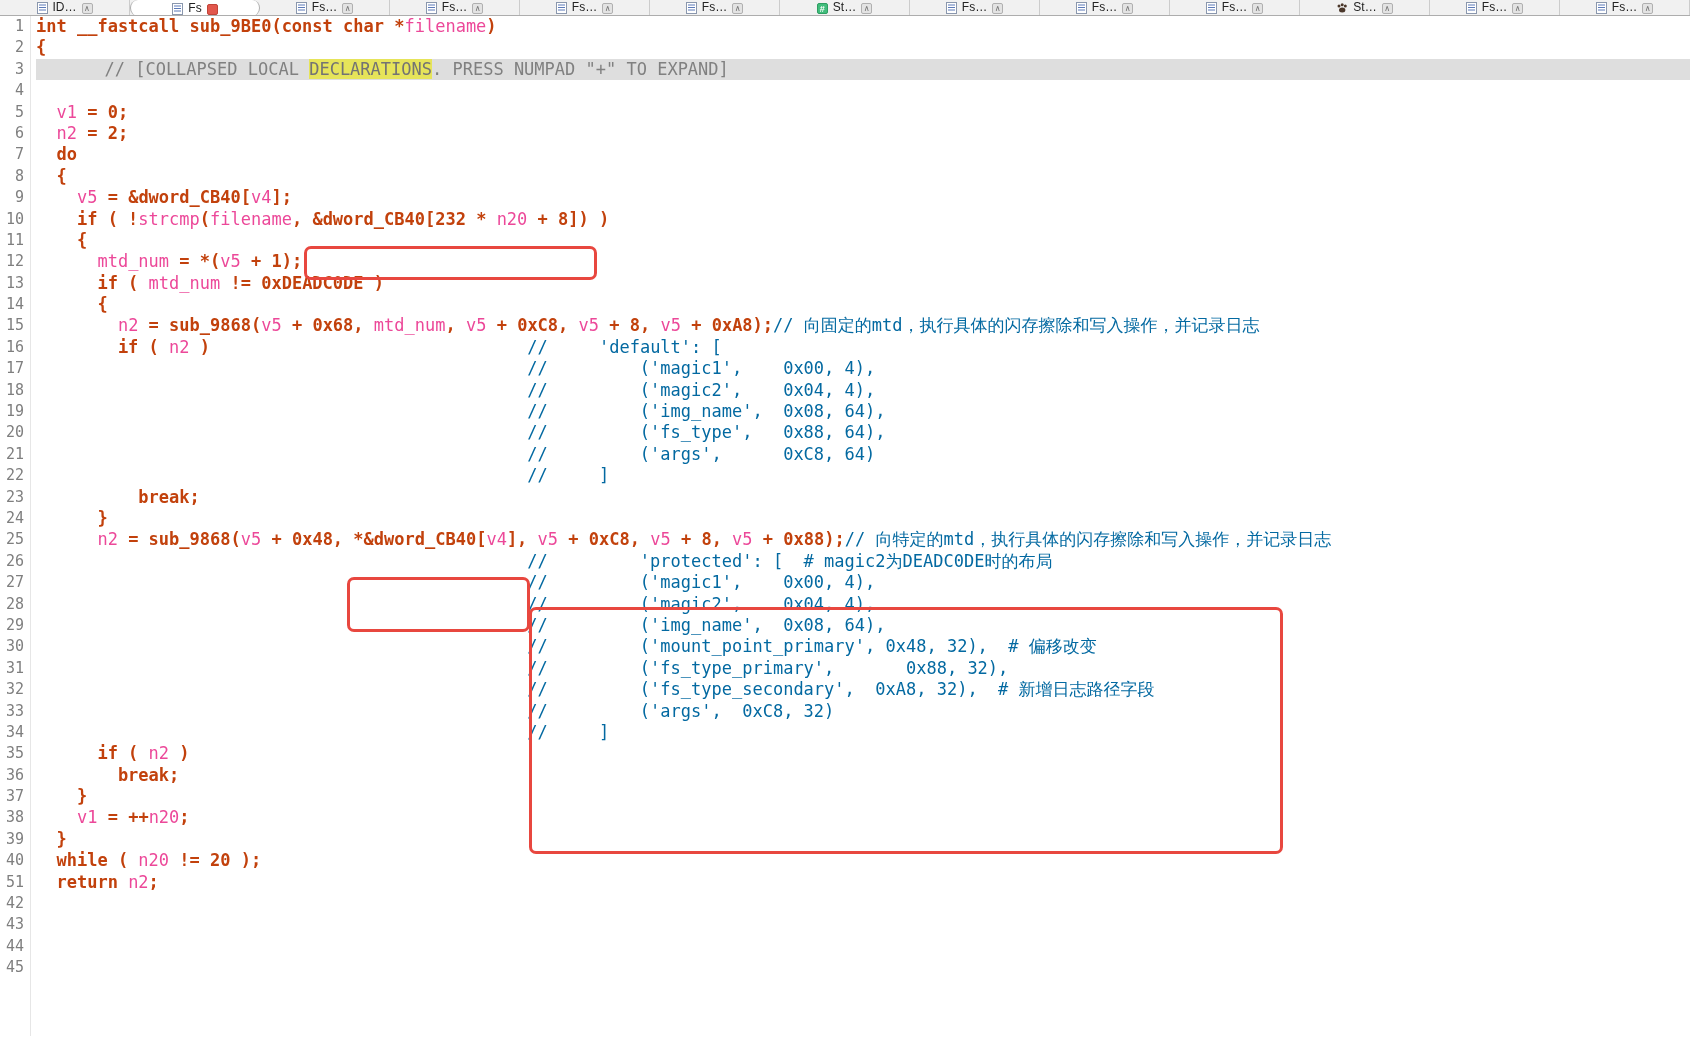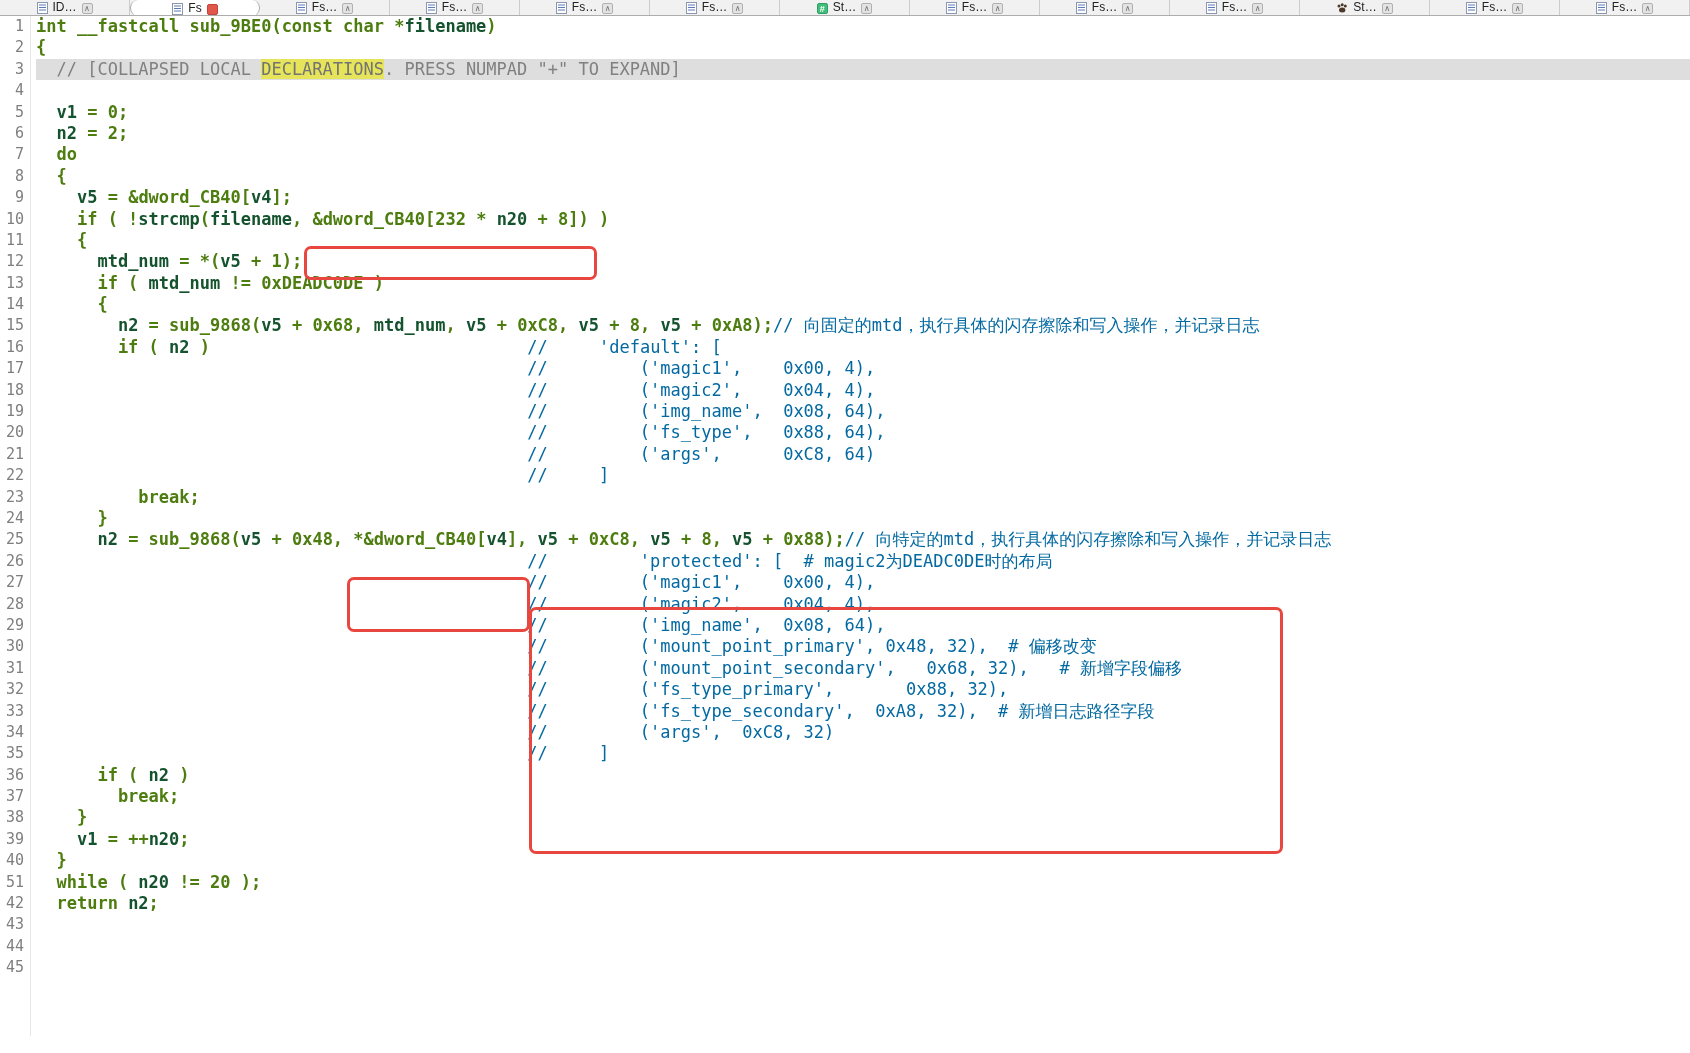--- a/index.html
+++ b/index.html
@@ -51,23 +51,23 @@
     font-family:"DejaVu Sans Mono","Liberation Mono",monospace;
     font-size:15px;color:#7f7f7f;white-space:pre;
   }
   .code{
     position:absolute;top:16px;left:30px;width:1660px;height:1020px;
     font-family:"DejaVu Sans Mono","Liberation Mono",monospace;
     font-size:17px;line-height:21.4px;z-index:2;
   }
   .code-inner{position:relative;width:100%;height:100%;padding-left:6px;box-sizing:border-box;}
   .line{height:21.4px;white-space:pre;}
-  .collapsed-row{background:#dedede;}
-  .tk-kw{color:#4d7c0f;font-weight:bold;}
-  .tk-var{color:#14532d;font-weight:bold;}
+  .collapsed-row{background:#dedede;padding-left:48px;}
+  .tk-kw{color:#c2410c;font-weight:bold;}
+  .tk-var{color:#ec4899;}
   .tk-cmt{color:#0369a1;}
   .tk-grey{color:#808080;}
   .tk-hl{color:#737373;background:#e6e45a;}
   .redbox{
     position:absolute;border:3px solid #e8473f;border-radius:7px;
     background:transparent;box-sizing:border-box;pointer-events:none;z-index:4;
   }
 </style>
 </head>
 <body>
@@ -297,21 +297,20 @@
       <div class="line"><span>                                                </span><span class="tk-cmt">//         ('args',      0xC8, 64)</span></div>
       <div class="line"><span>                                                </span><span class="tk-cmt">//     ]</span></div>
       <div class="line"><span class="tk-kw">          break;</span></div>
       <div class="line"><span class="tk-kw">      }</span></div>
       <div class="line"><span class="tk-kw">      </span><span class="tk-var">n2</span><span class="tk-kw"> = sub_9868(</span><span class="tk-var">v5</span><span class="tk-kw"> + 0x48, *&amp;dword_CB40[</span><span class="tk-var">v4</span><span class="tk-kw">], </span><span class="tk-var">v5</span><span class="tk-kw"> + 0xC8, </span><span class="tk-var">v5</span><span class="tk-kw"> + 8, </span><span class="tk-var">v5</span><span class="tk-kw"> + 0x88);</span><span class="tk-cmt">// 向特定的mtd，执行具体的闪存擦除和写入操作，并记录日志</span></div>
       <div class="line"><span>                                                </span><span class="tk-cmt">//         'protected': [  # magic2为DEADC0DE时的布局</span></div>
       <div class="line"><span>                                                </span><span class="tk-cmt">//         ('magic1',    0x00, 4),</span></div>
       <div class="line"><span>                                                </span><span class="tk-cmt">//         ('magic2',    0x04, 4),</span></div>
       <div class="line"><span>                                                </span><span class="tk-cmt">//         ('img_name',  0x08, 64),</span></div>
       <div class="line"><span>                                                </span><span class="tk-cmt">//         ('mount_point_primary', 0x48, 32),  # 偏移改变</span></div>
-      <div class="line"><span>                                                </span><span class="tk-cmt">//         ('mount_point_secondary',   0x68, 32),   # 新增字段偏移</span></div>
       <div class="line"><span>                                                </span><span class="tk-cmt">//         ('fs_type_primary',       0x88, 32),</span></div>
       <div class="line"><span>                                                </span><span class="tk-cmt">//         ('fs_type_secondary',  0xA8, 32),  # 新增日志路径字段</span></div>
       <div class="line"><span>                                                </span><span class="tk-cmt">//         ('args',  0xC8, 32)</span></div>
       <div class="line"><span>                                                </span><span class="tk-cmt">//     ]</span></div>
       <div class="line"><span class="tk-kw">      if ( </span><span class="tk-var">n2</span><span class="tk-kw"> )</span></div>
       <div class="line"><span class="tk-kw">        break;</span></div>
       <div class="line"><span class="tk-kw">    }</span></div>
       <div class="line"><span class="tk-kw">    </span><span class="tk-var">v1</span><span class="tk-kw"> = ++</span><span class="tk-var">n20</span><span class="tk-kw">;</span></div>
       <div class="line"><span class="tk-kw">  }</span></div>
       <div class="line"><span class="tk-kw">  while ( </span><span class="tk-var">n20</span><span class="tk-kw"> != 20 );</span></div>

